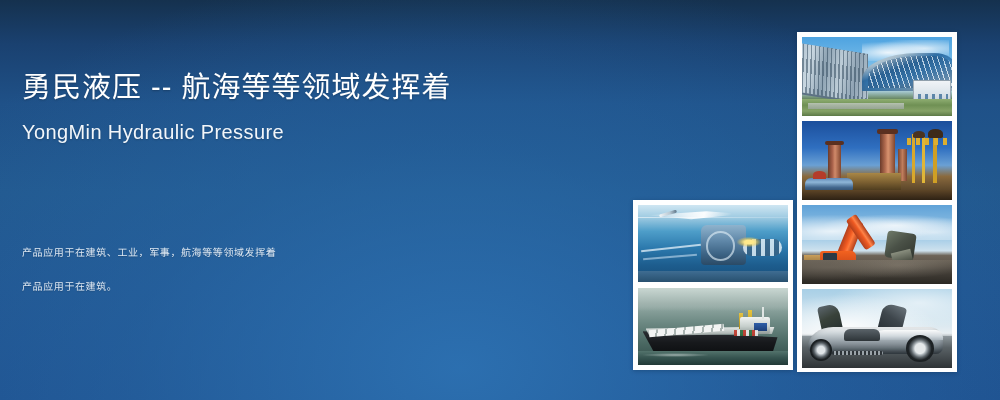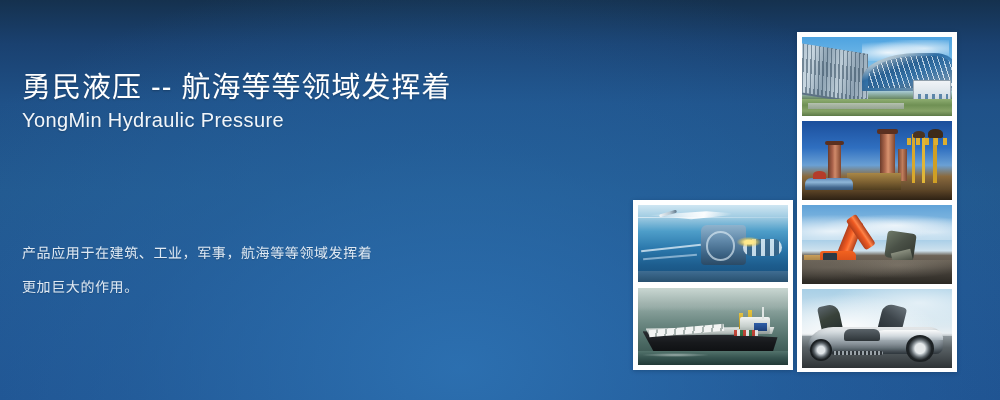--- a/index.html
+++ b/index.html
@@ -35,31 +35,31 @@
     font-weight: 400;
     white-space: nowrap;
     text-shadow: 0 1px 2px rgba(0,0,0,0.22);
   }
   .subhead {
     color: #f2f6fa;
     font-size: 20px;
     line-height: 28px;
     letter-spacing: 0.4px;
     font-weight: 400;
-    margin-top: 0;
+    margin-top: 12px;
     text-shadow: 0 1px 2px rgba(0,0,0,0.20);
   }
 
   .body-copy {
     position: absolute;
     left: 22px;
     top: 236px;
     width: 470px;
     color: #dfe9f3;
-    font-size: 14px;
+    font-size: 10px;
     line-height: 34px;
     letter-spacing: 0.6px;
     text-shadow: 0 1px 1px rgba(0,0,0,0.18);
   }
   .body-copy .line { display: block; white-space: nowrap; }
 
   
   .panel {
     position: absolute;
     background: #ffffff;
@@ -414,21 +414,21 @@
 
 <div id="banner">
 
   <div class="text-block">
     <div class="headline">勇民液压  --  航海等等领域发挥着</div>
     <div class="subhead">YongMin Hydraulic Pressure</div>
   </div>
 
   <div class="body-copy">
     <span class="line">产品应用于在建筑、工业，军事，航海等等领域发挥着</span>
-    <span class="line">更加巨大的作用。</span>
+    <span class="line">产品应用于在建筑。</span>
   </div>
 
   <div class="panel panel-marine">
 
     <div class="photo ph-naval">
       <i class="horizon"></i>
       <i class="trail"></i>
       <i class="missile"></i>
       <i class="rail"></i>
       <i class="rail2"></i>

